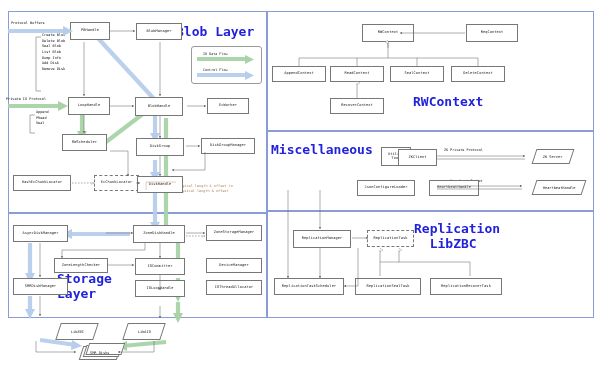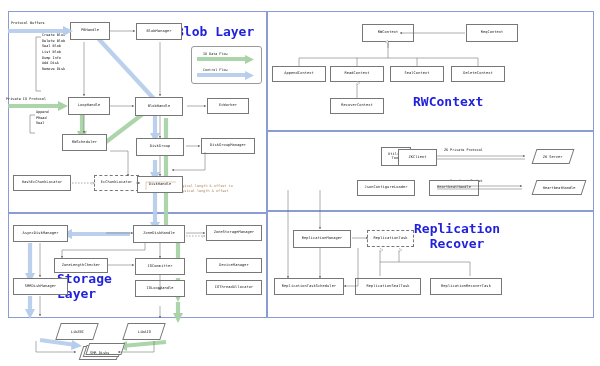--- a/index.html
+++ b/index.html
@@ -220,22 +220,23 @@
 
   <div class="txt" style="left:6px;top:97px;">Private IO Protocol</div>
   <div class="txt" style="left:36px;top:110px;" id="pioops">Append
 PRead
 Seal</div>
 
   <div class="caption" style="left:176px;top:25px;font-size:13px;">Blob Layer</div>
   <div class="caption" style="left:57px;top:272px;font-size:13px;">Storage
 Layer</div>
   <div class="caption" style="left:413px;top:95px;font-size:13px;">RWContext</div>
+  <div class="caption" style="left:271px;top:143px;font-size:13px;">Miscellaneous</div>
   <div class="caption" style="left:414px;top:222px;font-size:13px;">Replication
-  Recover</div>
+  LibZBC</div>
 
   <div class="legend" style="left:191px;top:46px;width:69px;height:36px;"></div>
   <svg class="wires" style="z-index:4;">
     <path class="flowG" d="M197,59 L247,59"></path>
     <polygon points="245,55 254,59.5 245,64" fill="#a9d3a7"></polygon>
     <path class="flowB" d="M197,75 L247,75"></path>
     <polygon points="245,71 254,75.5 245,80" fill="#b6cdec"></polygon>
   </svg>
   <div class="legendlabel" style="left:203px;top:52px;">IO Data Flow</div>
   <div class="legendlabel" style="left:203px;top:68px;">Control Flow</div>

